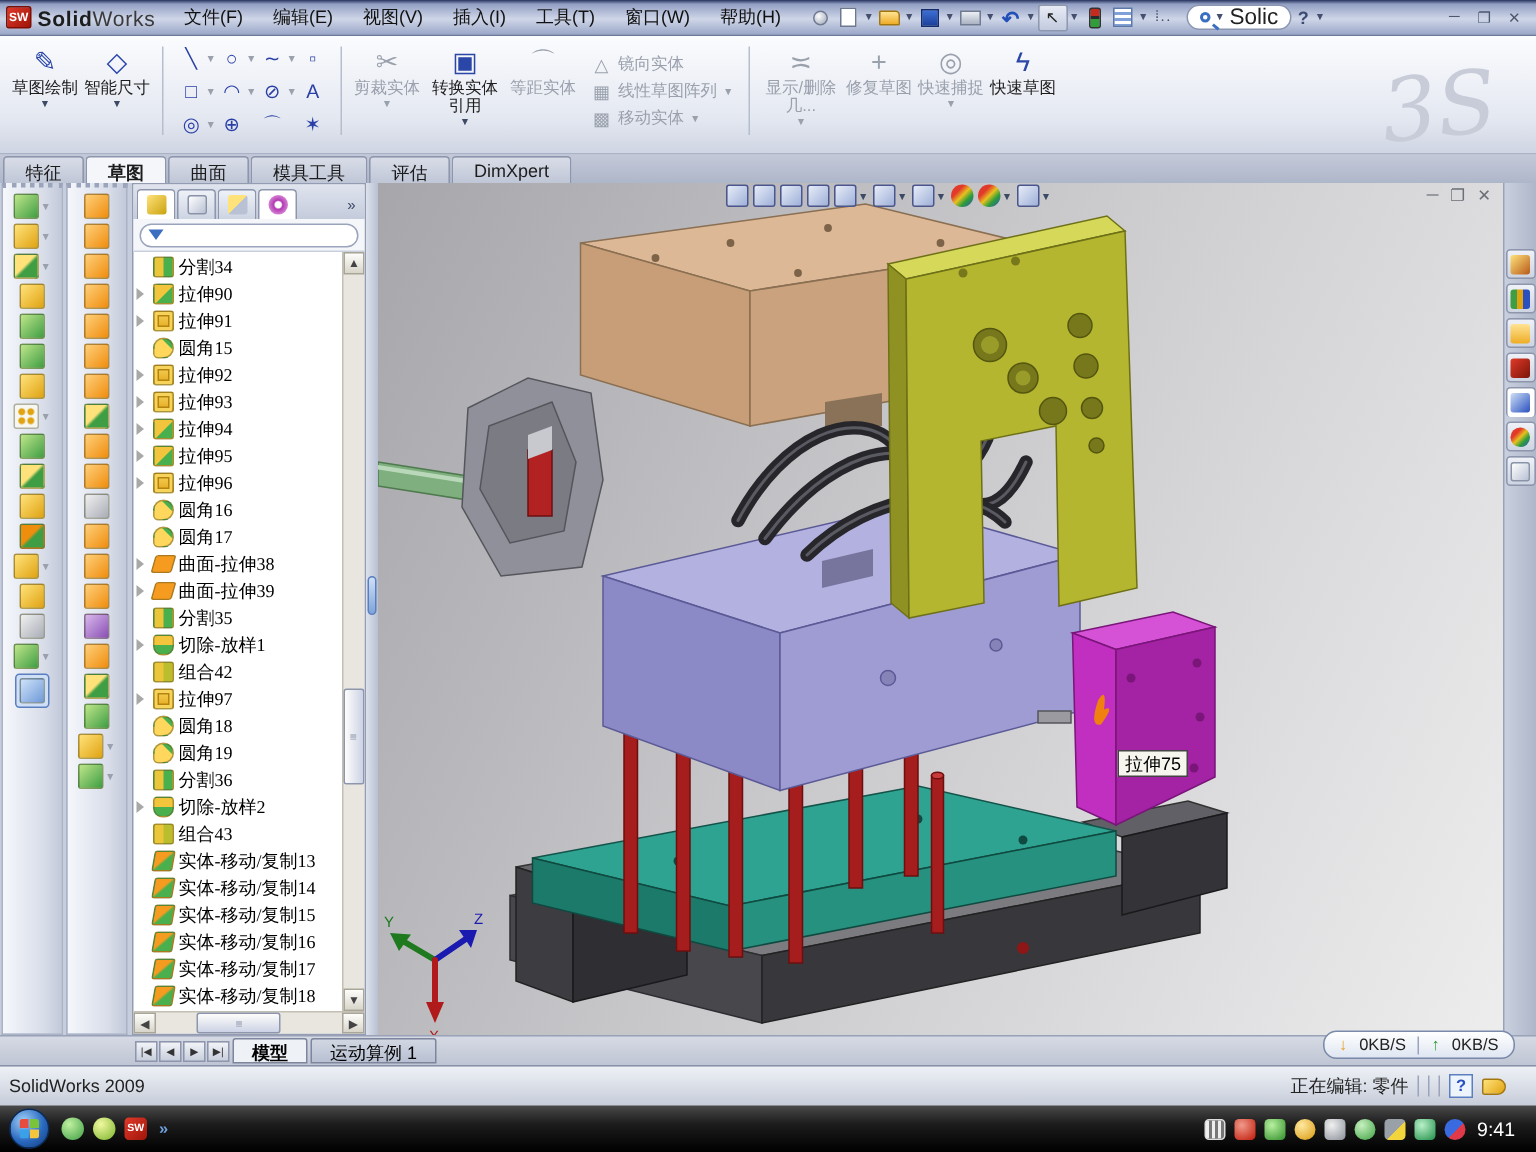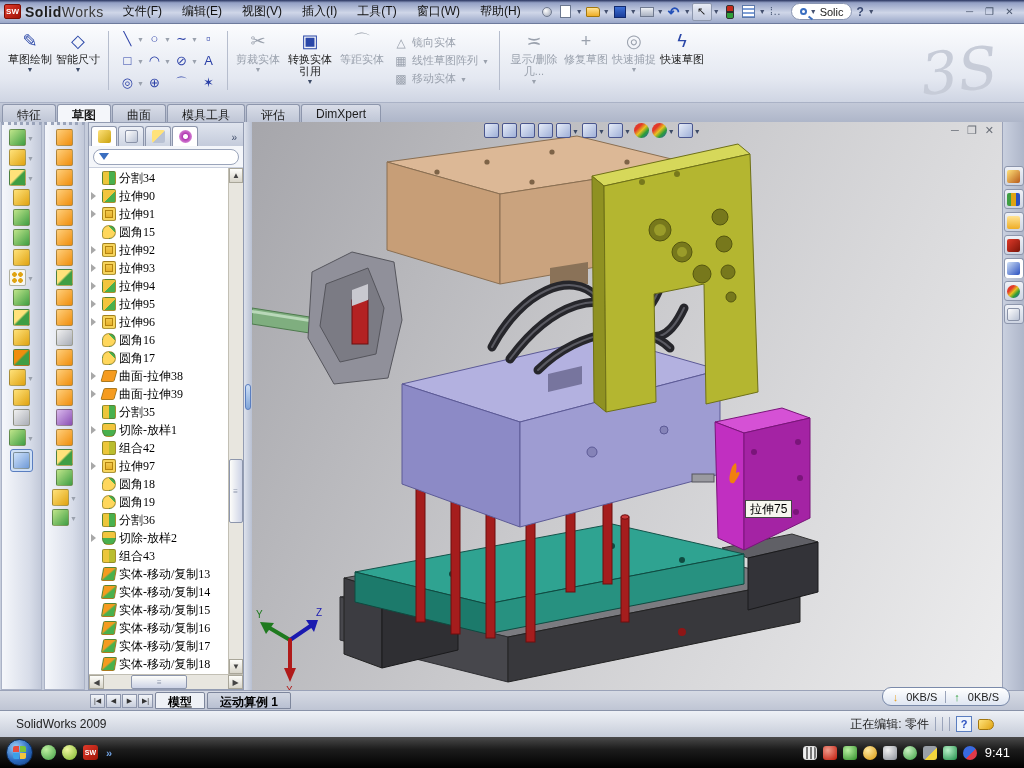--- a/index.html
+++ b/index.html
@@ -25,21 +25,21 @@
   .tb-save{width:12px;height:12px;background:linear-gradient(#3d6fd6,#1c3f9a);border:1px solid #122a6e;}
   .tb-print{width:14px;height:10px;background:linear-gradient(#eceff4,#aab2c2);border:1px solid #707a90;}
   .tb-undo{color:#2350b8;font-size:14px;font-weight:bold;}
   .tb-select{border:1px solid #8e98ae;background:linear-gradient(#e8ecf5,#c2cade);color:#222;font-size:11px;width:20px;height:18px;}
   .tb-light{width:8px;height:14px;border-radius:2px;background:linear-gradient(#c62a1c 0 40%,#2a2a2a 40% 55%,#2f9e38 55%);border:1px solid #333;}
   .tb-options{width:13px;height:13px;background:repeating-linear-gradient(#fff 0 2px,#7fa0d8 2px 4px);border:1px solid #5c78aa;}
   .tb-more{color:#41506e;font-size:10px;letter-spacing:1px;}
   .search{display:flex;align-items:center;gap:3px;background:#fff;border:1px solid #8a96b2;border-radius:9px;height:17px;padding:0 8px;margin-left:6px;}
   .mag{width:7px;height:7px;border:2px solid #3a6ec0;border-radius:50%;position:relative;}
   .mag::after{content:"";position:absolute;width:5px;height:2px;background:#3a6ec0;transform:rotate(40deg);left:6px;top:7px;}
-  .search-val{font-size:11px;color:#222;}
+  .search-val{font-size:15px;color:#222;}
   .help-q{font-weight:bold;color:#3a4a72;padding:0 4px;}
   .winbtns{display:flex;gap:3px;margin-left:auto;padding-right:6px;}
   .winbtn{width:17px;height:15px;display:flex;align-items:center;justify-content:center;font-size:10px;color:#4c586f;}
 
   
   .cmdmgr{position:absolute;top:24px;left:0;width:1024px;height:79px;background:linear-gradient(180deg,#fbfcfe,#e4e8f1 70%,#cfd5e3);
     border-bottom:1px solid #aab2c6;display:flex;align-items:stretch;padding:3px 4px 8px 6px;gap:4px;}
   .cmbtn{display:flex;flex-direction:column;align-items:center;justify-content:flex-start;min-width:46px;max-width:56px;padding:2px 2px 0;}
   .cmicon{height:24px;font-size:18px;line-height:24px;color:#9aa1ad;}
   .cmbtn.on .cmicon{color:#2a47a8;}
@@ -134,31 +134,31 @@
   .hu-blue{border:1px solid #4a568e;background:linear-gradient(135deg,#e6ecf8,#9fb0d8);border-radius:2px;}
   .hu-ball{border-radius:50%;background:linear-gradient(135deg,#e23a2a 30%,#e8c020 50%,#2f9e38 70%,#2a50c0);}
   .hudd{font-size:7px;color:#3c4a66;}
   .docwin{position:absolute;right:8px;top:2px;display:flex;gap:8px;color:#6a6f78;font-size:11px;}
   .tooltip{position:absolute;left:493px;top:378px;background:#f6f6ee;border:1px solid #444;padding:0 4px;font-size:12px;color:#000;height:18px;line-height:17px;}
 
   
   .dtabrow{position:absolute;top:690px;left:0;width:1024px;height:20px;background:linear-gradient(#d6dae4,#bfc5d4);border-top:1px solid #9aa2b8;display:flex;align-items:center;}
   .navbtns{display:flex;gap:1px;margin-left:90px;}
   .navb{width:15px;height:14px;background:linear-gradient(#f2f4f8,#c8cedc);border:1px solid #8d96ac;font-size:7px;color:#333;display:flex;align-items:center;justify-content:center;}
-  .dtab{height:17px;padding:1px 12px;font-size:12px;border:1px solid #7d869c;background:linear-gradient(#d2d7e2,#b8c0d2);margin-left:2px;border-radius:2px 2px 0 0;font-weight:bold;}
+  .dtab{height:17px;padding:1px 12px;font-size:12px;border:1px solid #7d869c;background:linear-gradient(#d2d7e2,#b8c0d2);margin-left:2px;border-radius:2px 2px 0 0;}
   .dtab.active{background:#eef1f6;font-weight:bold;}
   .netpill{position:absolute;right:14px;top:687px;height:19px;display:flex;align-items:center;background:linear-gradient(#ffffff,#dfe6f2);
     border:1px solid #7a8aaa;border-radius:9px;padding:0 10px;gap:8px;font-size:11px;color:#222;z-index:5;}
   .net-down{color:#e8a020;font-weight:bold;}
   .net-up{color:#2f9e38;font-weight:bold;}
   .netdiv{width:1px;height:12px;background:#9aa4ba;}
 
   
   .statusbar{position:absolute;top:710px;left:0;width:1024px;height:27px;background:linear-gradient(#eef1f6,#c6ccd9);
-    border-top:1px solid #8892a8;display:flex;align-items:center;padding:0 16px;font-size:12px;color:#222;}
+    border-top:1px solid #8892a8;display:flex;align-items:center;padding:0 6px;font-size:12px;color:#222;}
   .sb-right{margin-left:auto;display:flex;align-items:center;gap:6px;}
   .sb-sep{width:1px;height:14px;background:#9aa4ba;}
   .sb-q{width:16px;height:16px;border:1px solid #5a7ec0;background:#eef4fc;color:#2a50c0;font-weight:bold;font-size:11px;display:flex;align-items:center;justify-content:center;}
   .sb-tag{width:16px;height:11px;background:linear-gradient(135deg,#ffe27a,#e0a312);border:1px solid #a3770e;border-radius:2px 6px 6px 2px;margin-right:14px;}
 
   
   .taskbar{position:absolute;top:737px;left:0;width:1024px;height:31px;background:linear-gradient(#4a4a4a,#1c1c1c 40%,#000);display:flex;align-items:center;}
   .orb{width:27px;height:27px;border-radius:50%;margin:0 8px 0 6px;background:radial-gradient(circle at 35% 30%,#9fd0f8,#2a6ac0 55%,#123a78);
     border:1px solid #0c2a55;display:flex;align-items:center;justify-content:center;}
   .orbflag{width:13px;height:13px;background:

